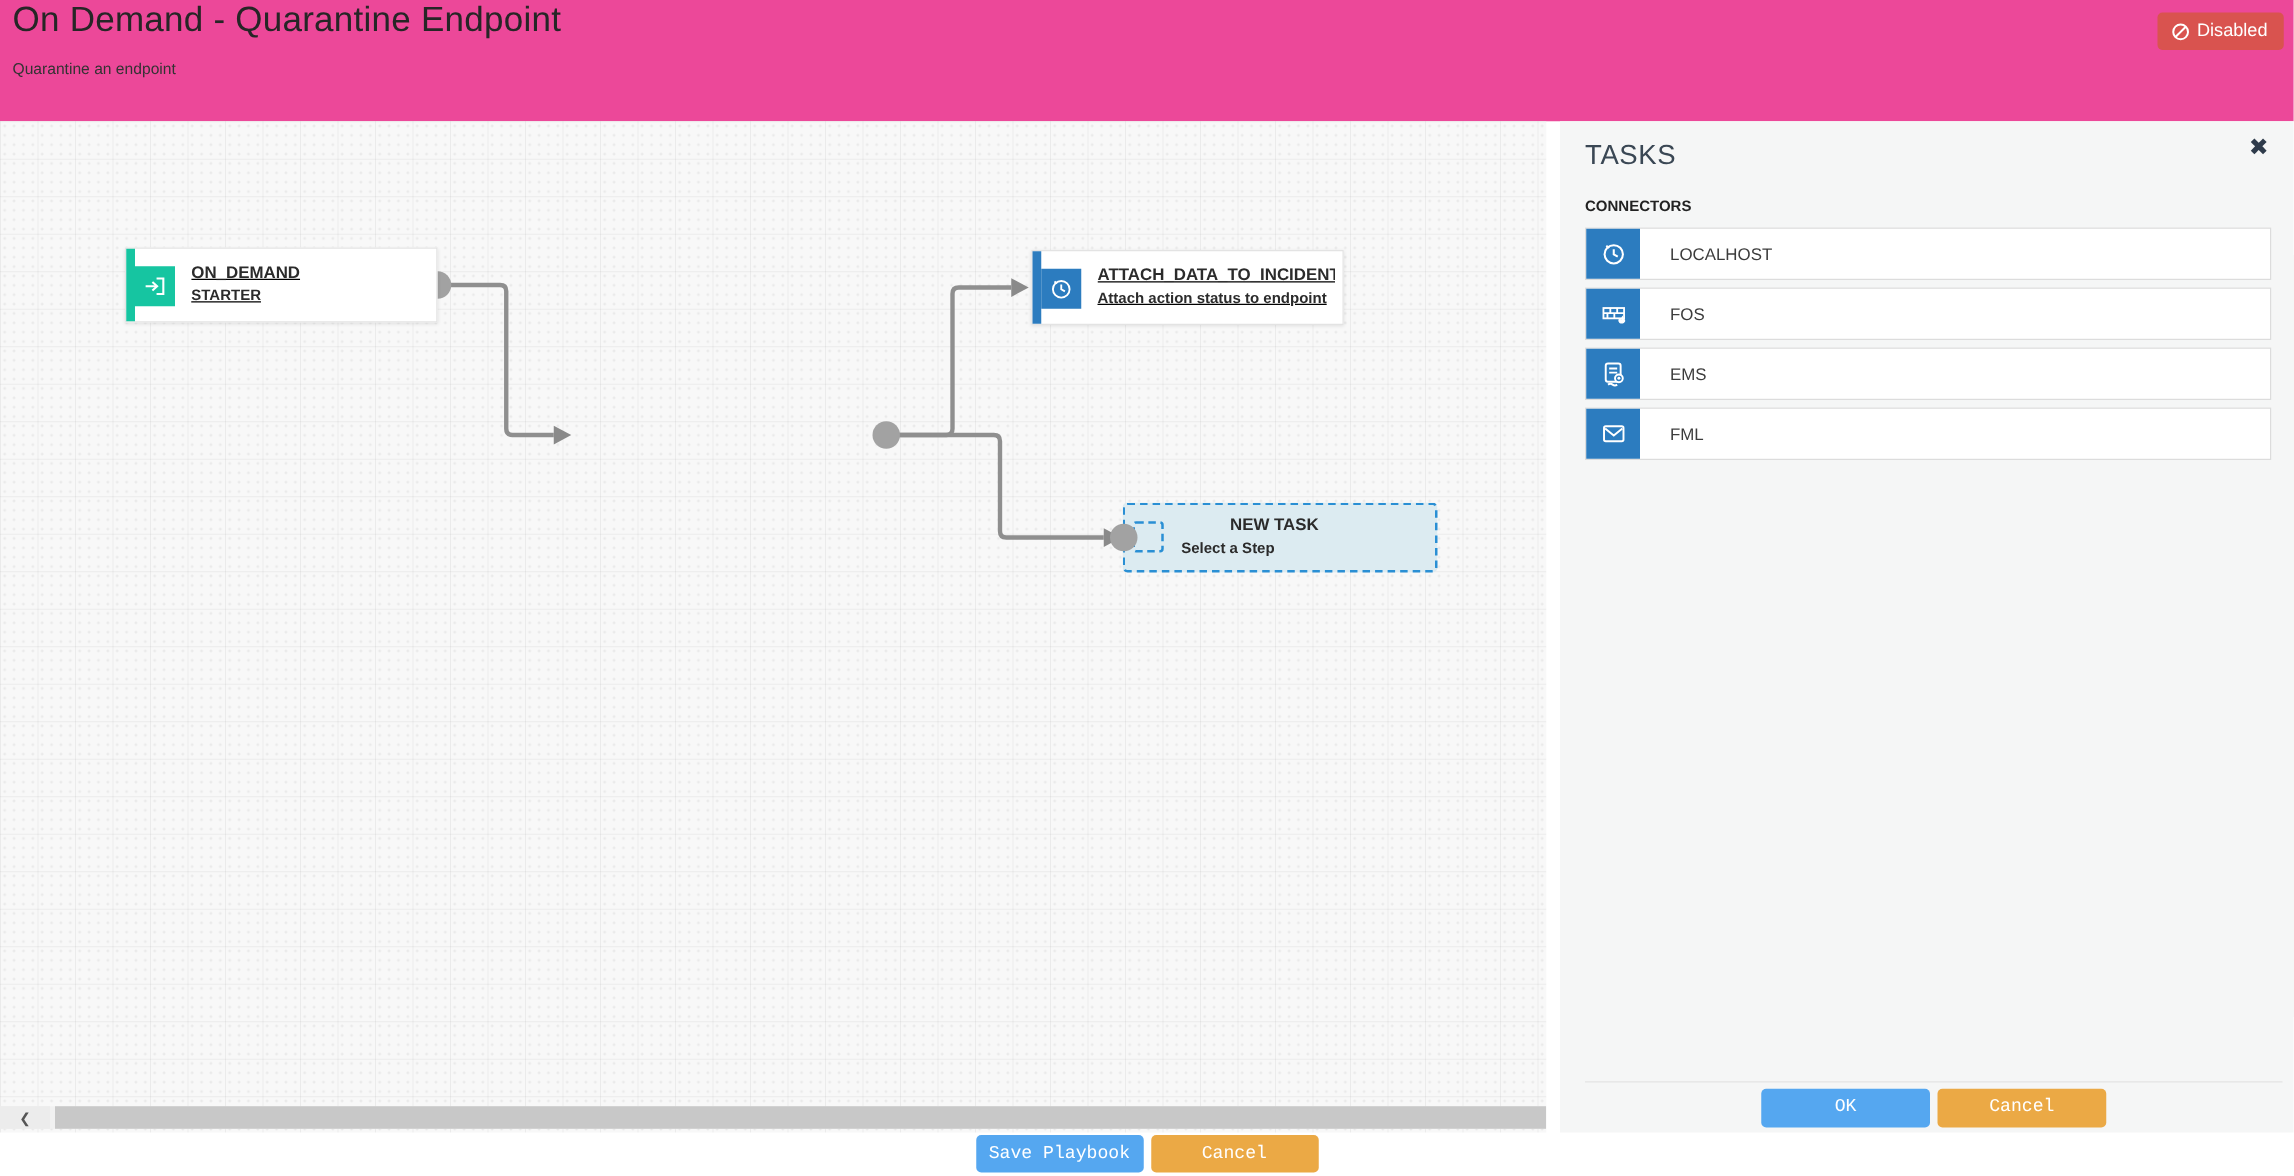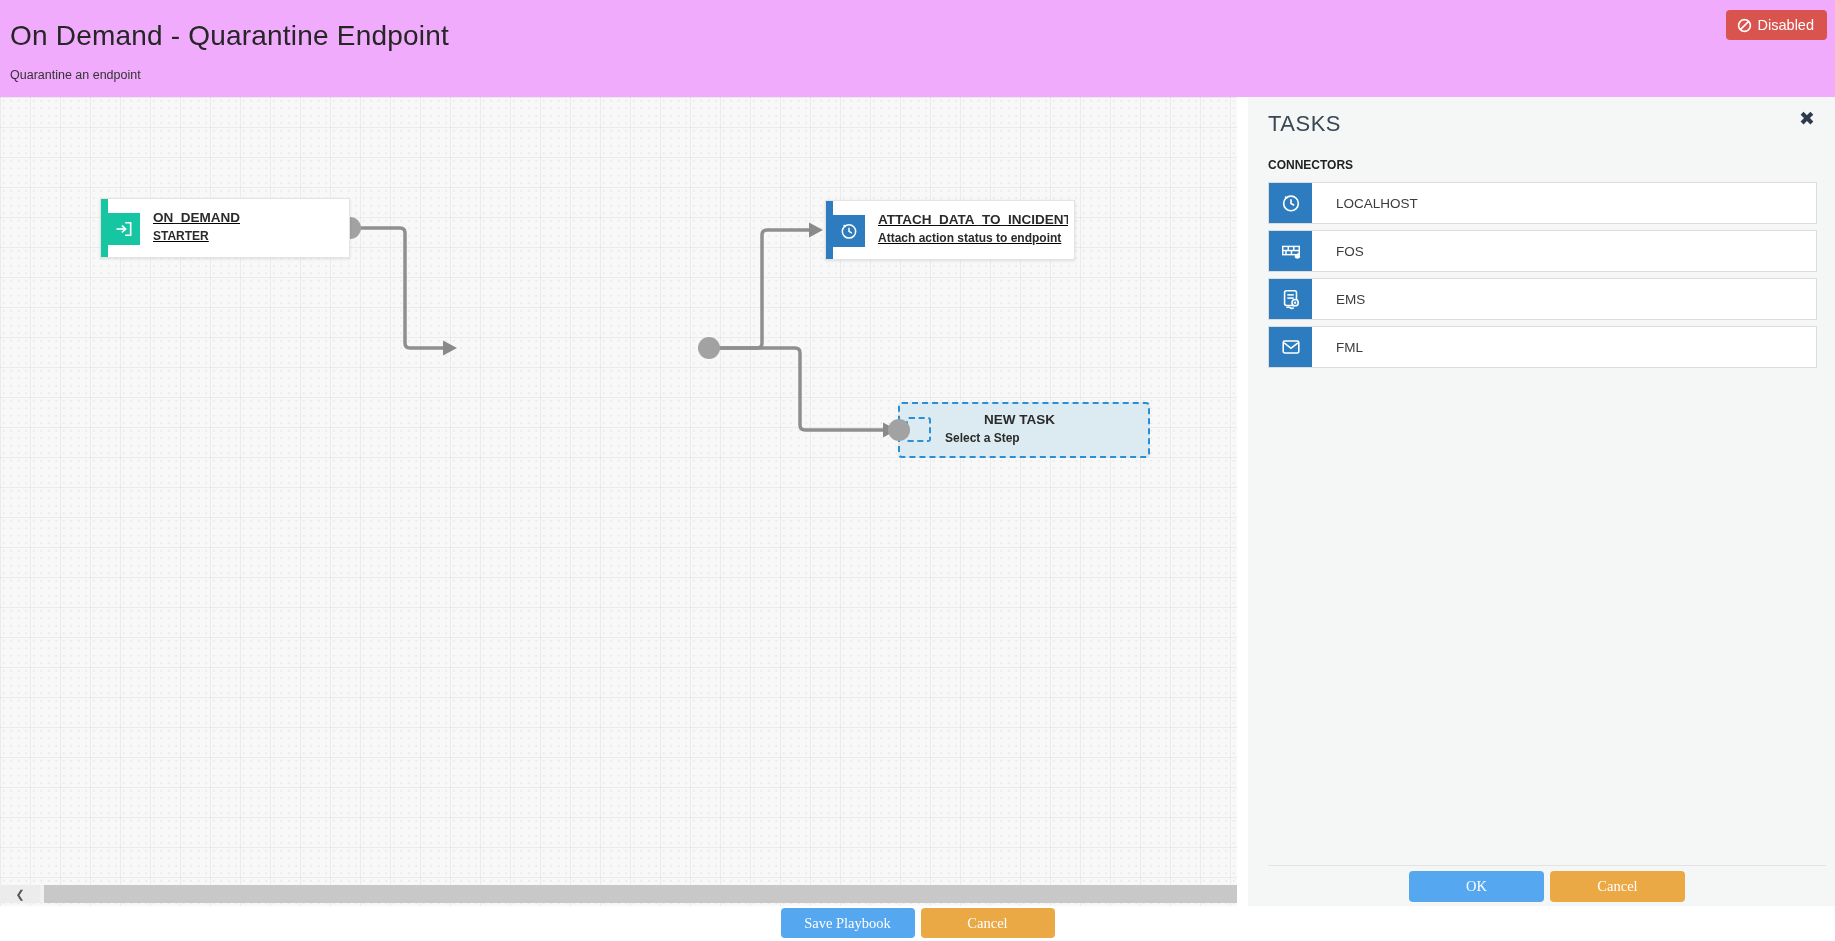--- a/index.html
+++ b/index.html
@@ -1,20 +1,20 @@
 <!DOCTYPE html>
 <html lang="en"><head>
 <meta charset="utf-8">
 <style>
   * { box-sizing: border-box; margin: 0; padding: 0; }
   html, body { width: 1835px; height: 941px; overflow: hidden;
     font-family: "Liberation Sans", "DejaVu Sans", sans-serif; background: #fff; }
 
   
-  .header { position: relative; height: 97px; background: #f0abfc; padding: 20px 10px 0 10px; }
+  .header { position: relative; height: 97px; background: #ec4899; padding: 0 10px 0 10px; }
   .page-title { font-size: 28px; font-weight: 500; color: #262626; letter-spacing: .2px; }
   .page-subtitle { font-size: 12.5px; color: #333; margin-top: 16px; }
   .status-badge { position: absolute; top: 10px; right: 8px; background: #d9534f; color: #fff;
     font-size: 14.5px; padding: 7px 13px 7px 11px; border-radius: 4px; display: flex;
     align-items: flex-end; gap: 6px; cursor: pointer; }
 
   
   .main { display: flex; height: 809px; background: #fff; }
 
   
@@ -66,21 +66,21 @@
     border: 1px solid #dcdcdc; margin-bottom: 6px; cursor: pointer; }
   .connector-icon { width: 43px; height: 40px; background: #2c7cbf; display: flex;
     align-items: center; justify-content: center; flex: 0 0 43px; }
   .connector-label { margin-left: 24px; font-size: 13.5px; color: #3c3c3c; }
 
   .panel-footer { position: absolute; left: 20px; right: 9px; bottom: 0; height: 41px;
     border-top: 1px solid #e3e3e3; display: flex; align-items: center; justify-content: center; gap: 6px; }
 
   
   .btn { border: none; border-radius: 4px; color: #fff; font-size: 14.5px; height: 31px;
-    width: 135px; cursor: pointer; font-family: Liberation Serif, serif; }
+    width: 135px; cursor: pointer; font-family: Liberation Mono, monospace; }
   .btn-blue { background: #55a7f0; }
   .btn-orange { background: #eba945; }
 
   
   .footer { height: 35px; background: #fff; display: flex; justify-content: center; gap: 6px; padding-top: 2px; }
   .footer .btn { height: 30px; width: 134px; }
 
   svg { display: block; }
 </style>
 </head>

